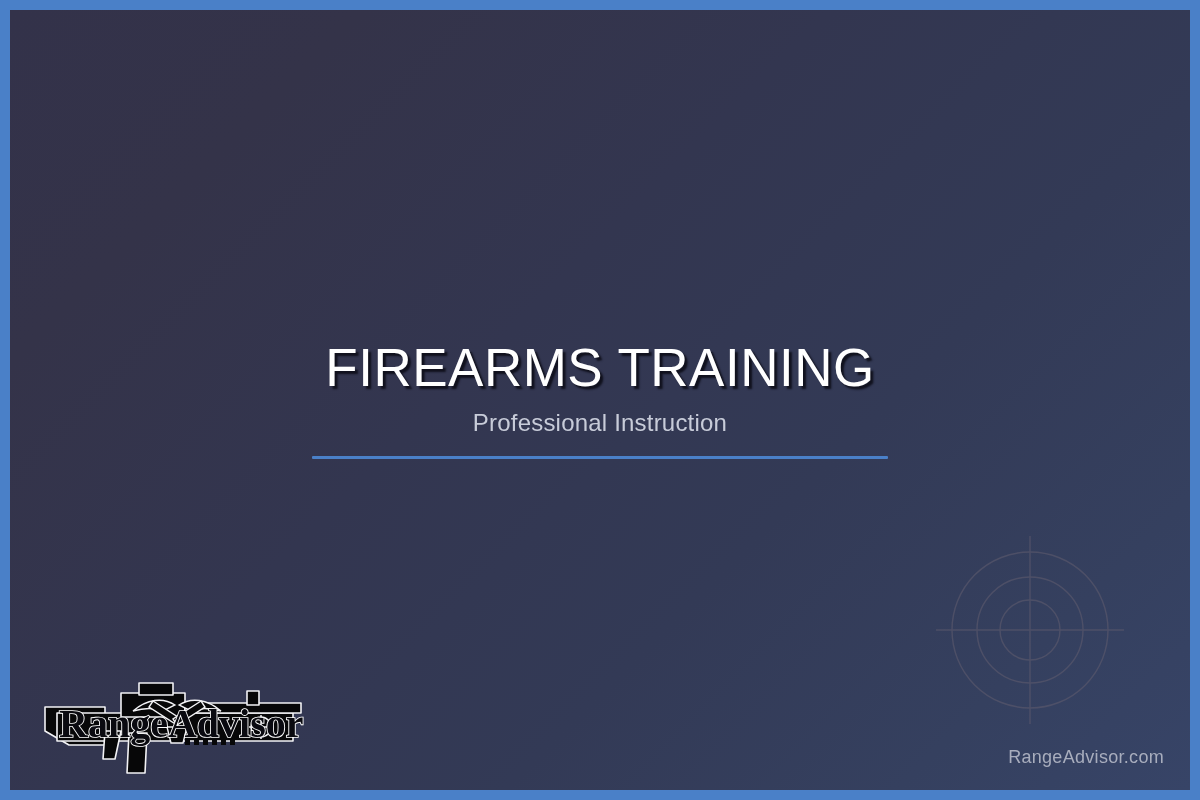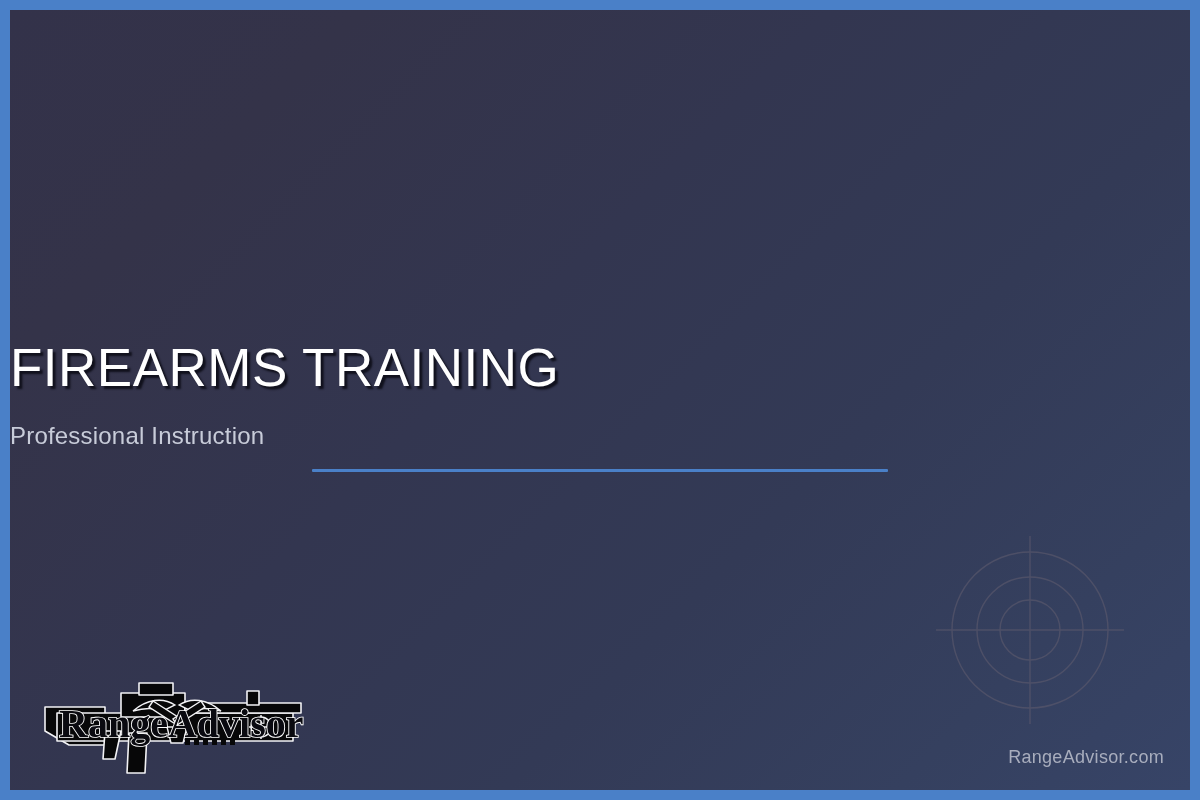--- a/index.html
+++ b/index.html
@@ -41,34 +41,34 @@
     height: 220px;
     pointer-events: none;
   }
 
   
   #titleblock {
     position: absolute;
     left: 0;
     top: 330px;
     width: 1180px;
-    text-align: left;
+    text-align: center;
   }
   #title {
     font-size: 53px;
     font-weight: normal;
     letter-spacing: 0.5px;
     color: #ffffff;
     text-shadow: 3px 3px 2px rgba(10,10,20,0.85);
     line-height: 1.05;
     margin: 0;
     white-space: nowrap;
   }
   #subtitle {
-    margin-top: 26px;
+    margin-top: 13px;
     font-size: 24px;
     font-weight: normal;
     color: #c8ccd9;
     letter-spacing: 0.2px;
     white-space: nowrap;
   }
   #accent-line {
     margin: 19px auto 0 auto;
     width: 576px;
     height: 3px;

